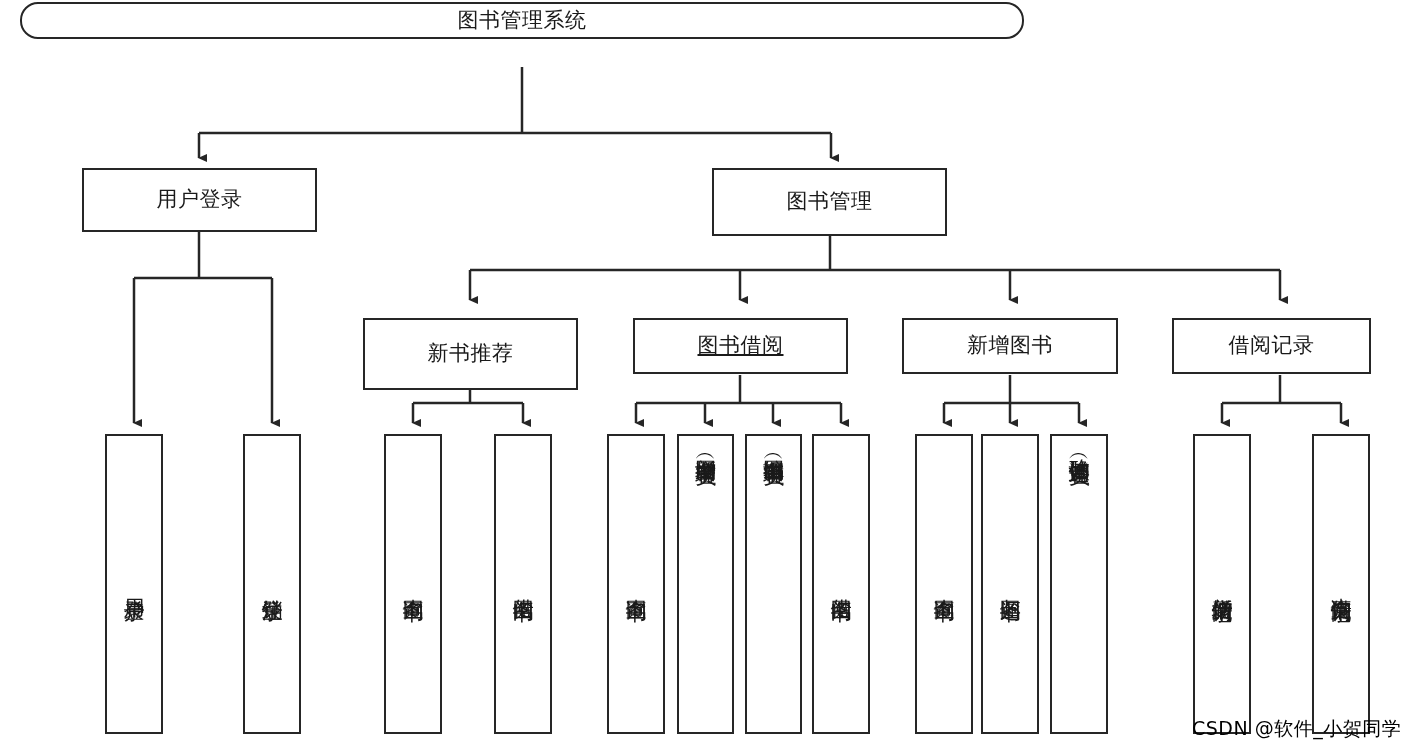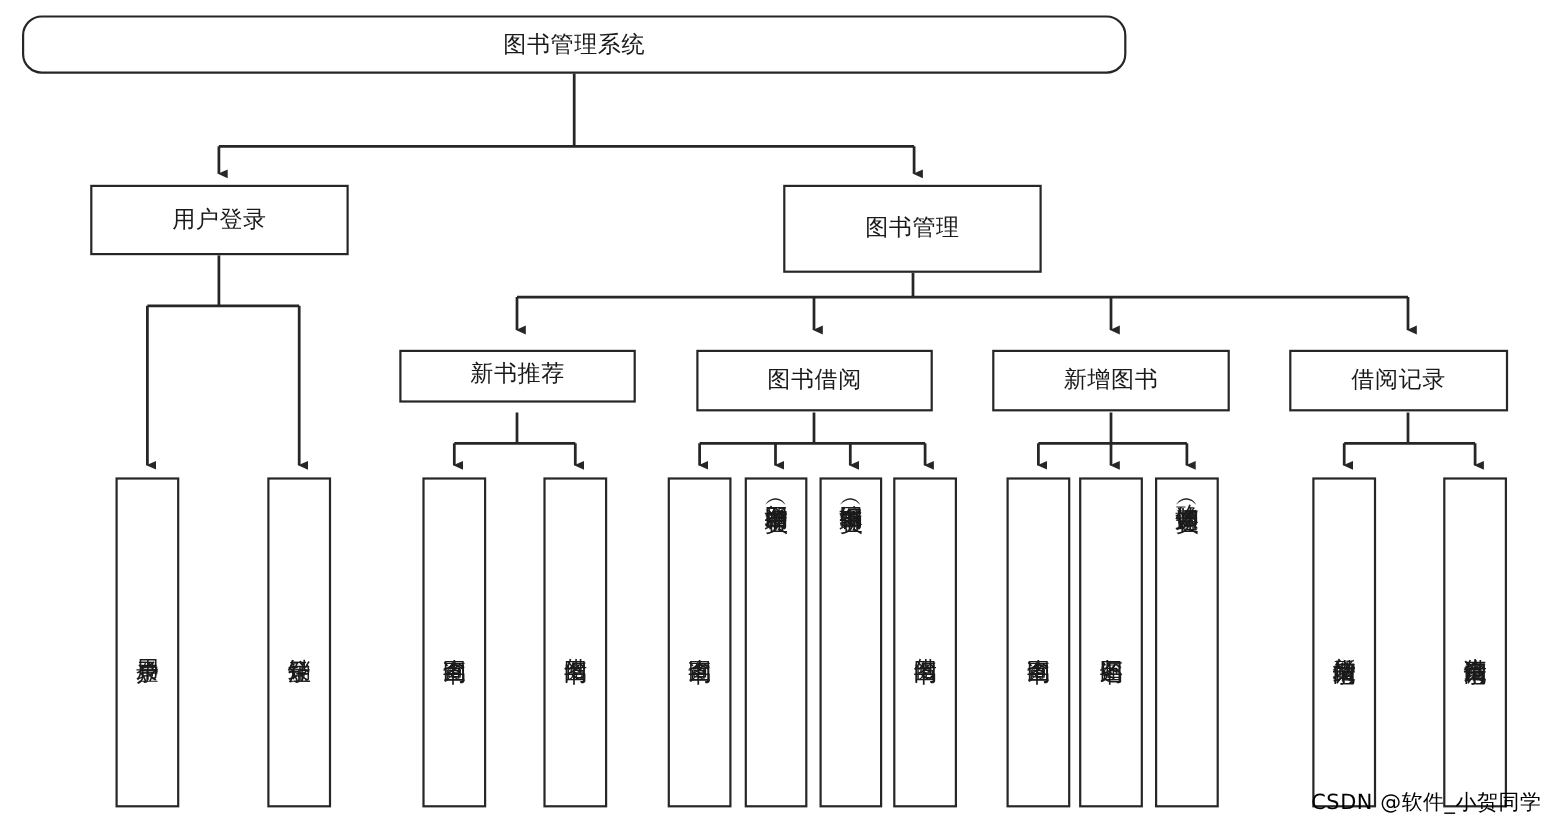--- a/index.html
+++ b/index.html
@@ -110,35 +110,35 @@
       <path d="M1010,403 L1010,423" marker-end="url(#arrow)"></path>
       <path d="M1079,403 L1079,423" marker-end="url(#arrow)"></path>
 
       <path d="M1280,375 L1280,403"></path>
       <path d="M1222,403 L1341,403"></path>
       <path d="M1222,403 L1222,423" marker-end="url(#arrow)"></path>
       <path d="M1341,403 L1341,423" marker-end="url(#arrow)"></path>
     </g>
   </svg>
 
-  <div class="node horiz" style="left:20px; top:14px; width:1004px; height:53px;border-radius:18px;">
+  <div class="node horiz" style="left:20px; top:2px; width:1004px; height:37px;border-radius:18px;">
     <span>图书管理系统</span>
   </div>
 
   <div class="node horiz" style="left:82px; top:168px; width:235px; height:64px;">
     <span>用户登录</span>
   </div>
-  <div class="node horiz" style="left:712px; top:168px; width:235px; height:80px;">
+  <div class="node horiz" style="left:712px; top:168px; width:235px; height:68px;">
     <span>图书管理</span>
   </div>
 
-  <div class="node horiz" style="left:363px; top:318px; width:215px; height:48px;font-family:Liberation Mono, monospace;">
+  <div class="node horiz" style="left:363px; top:318px; width:215px; height:72px;">
     <span>新书推荐</span>
   </div>
-  <div class="node horiz" style="left:633px; top:318px; width:215px; height:56px;">
+  <div class="node horiz" style="left:633px; top:318px; width:215px; height:56px;text-decoration:underline;">
     <span>图书借阅</span>
   </div>
   <div class="node horiz" style="left:902px; top:318px; width:216px; height:56px;">
     <span>新增图书</span>
   </div>
   <div class="node horiz" style="left:1172px; top:318px; width:199px; height:56px;">
     <span>借阅记录</span>
   </div>
 
   <div class="node vert" style="left:105px; top:434px; width:58px; height:300px;">

